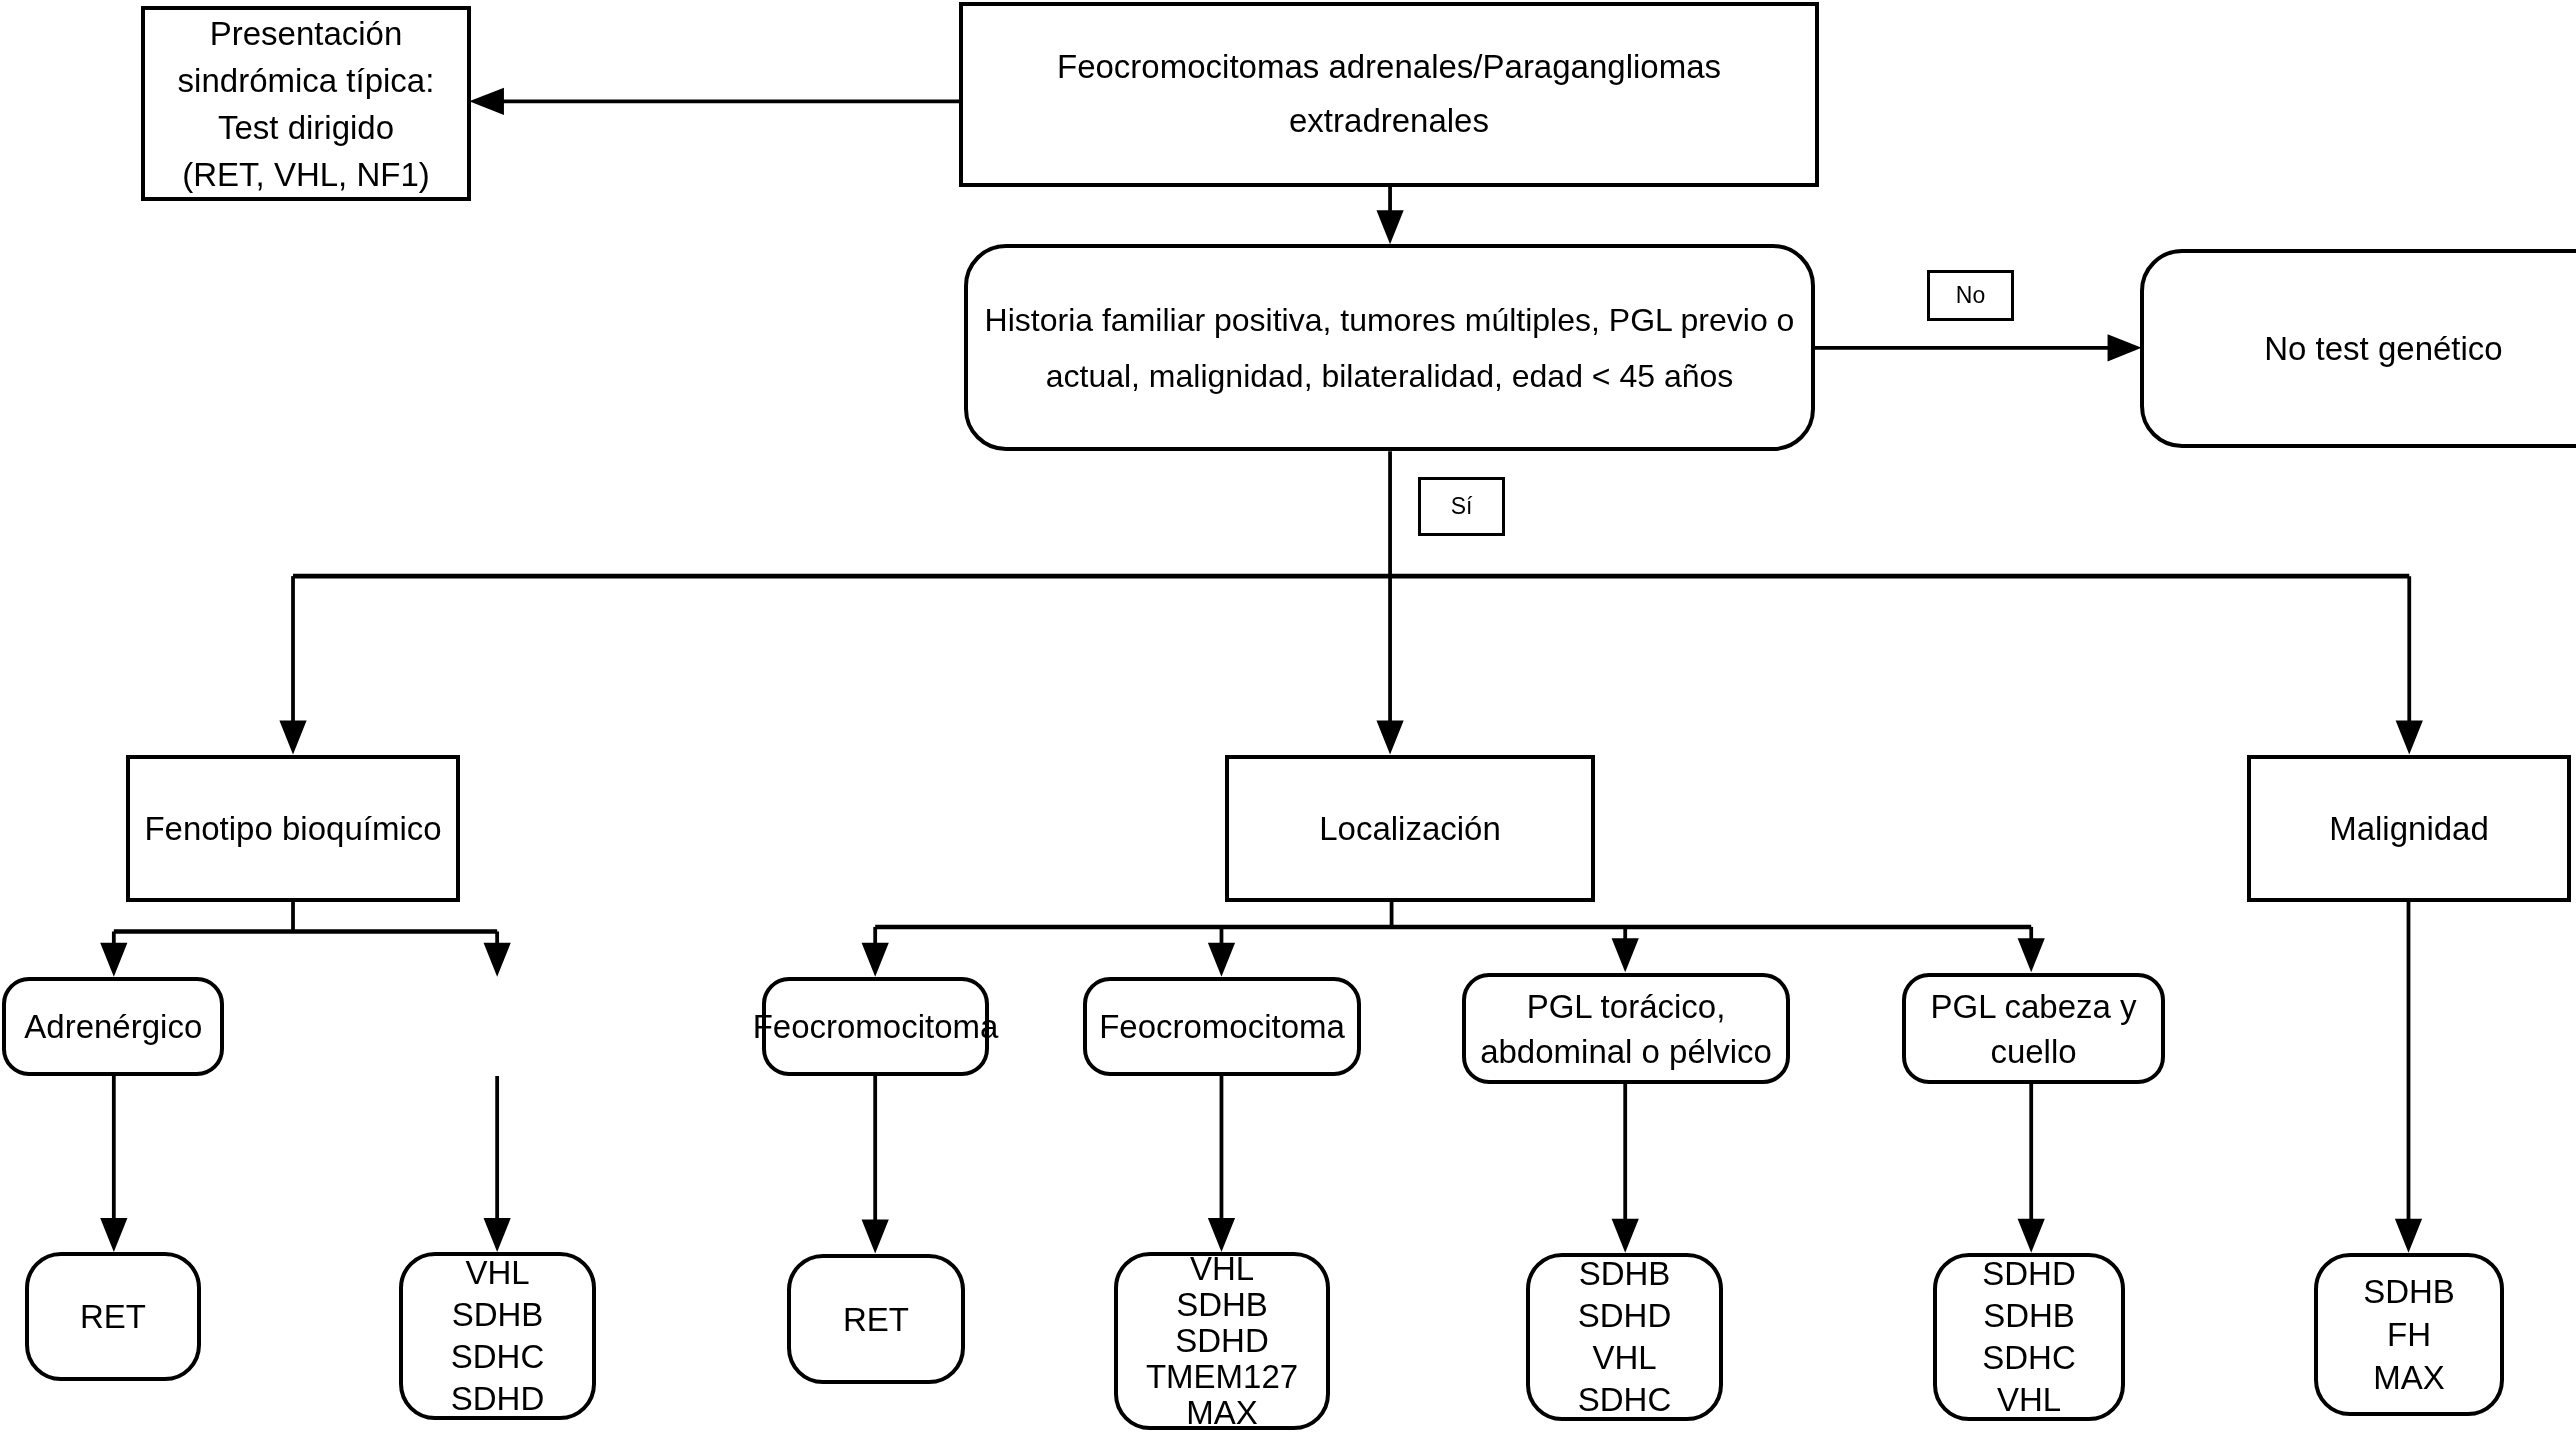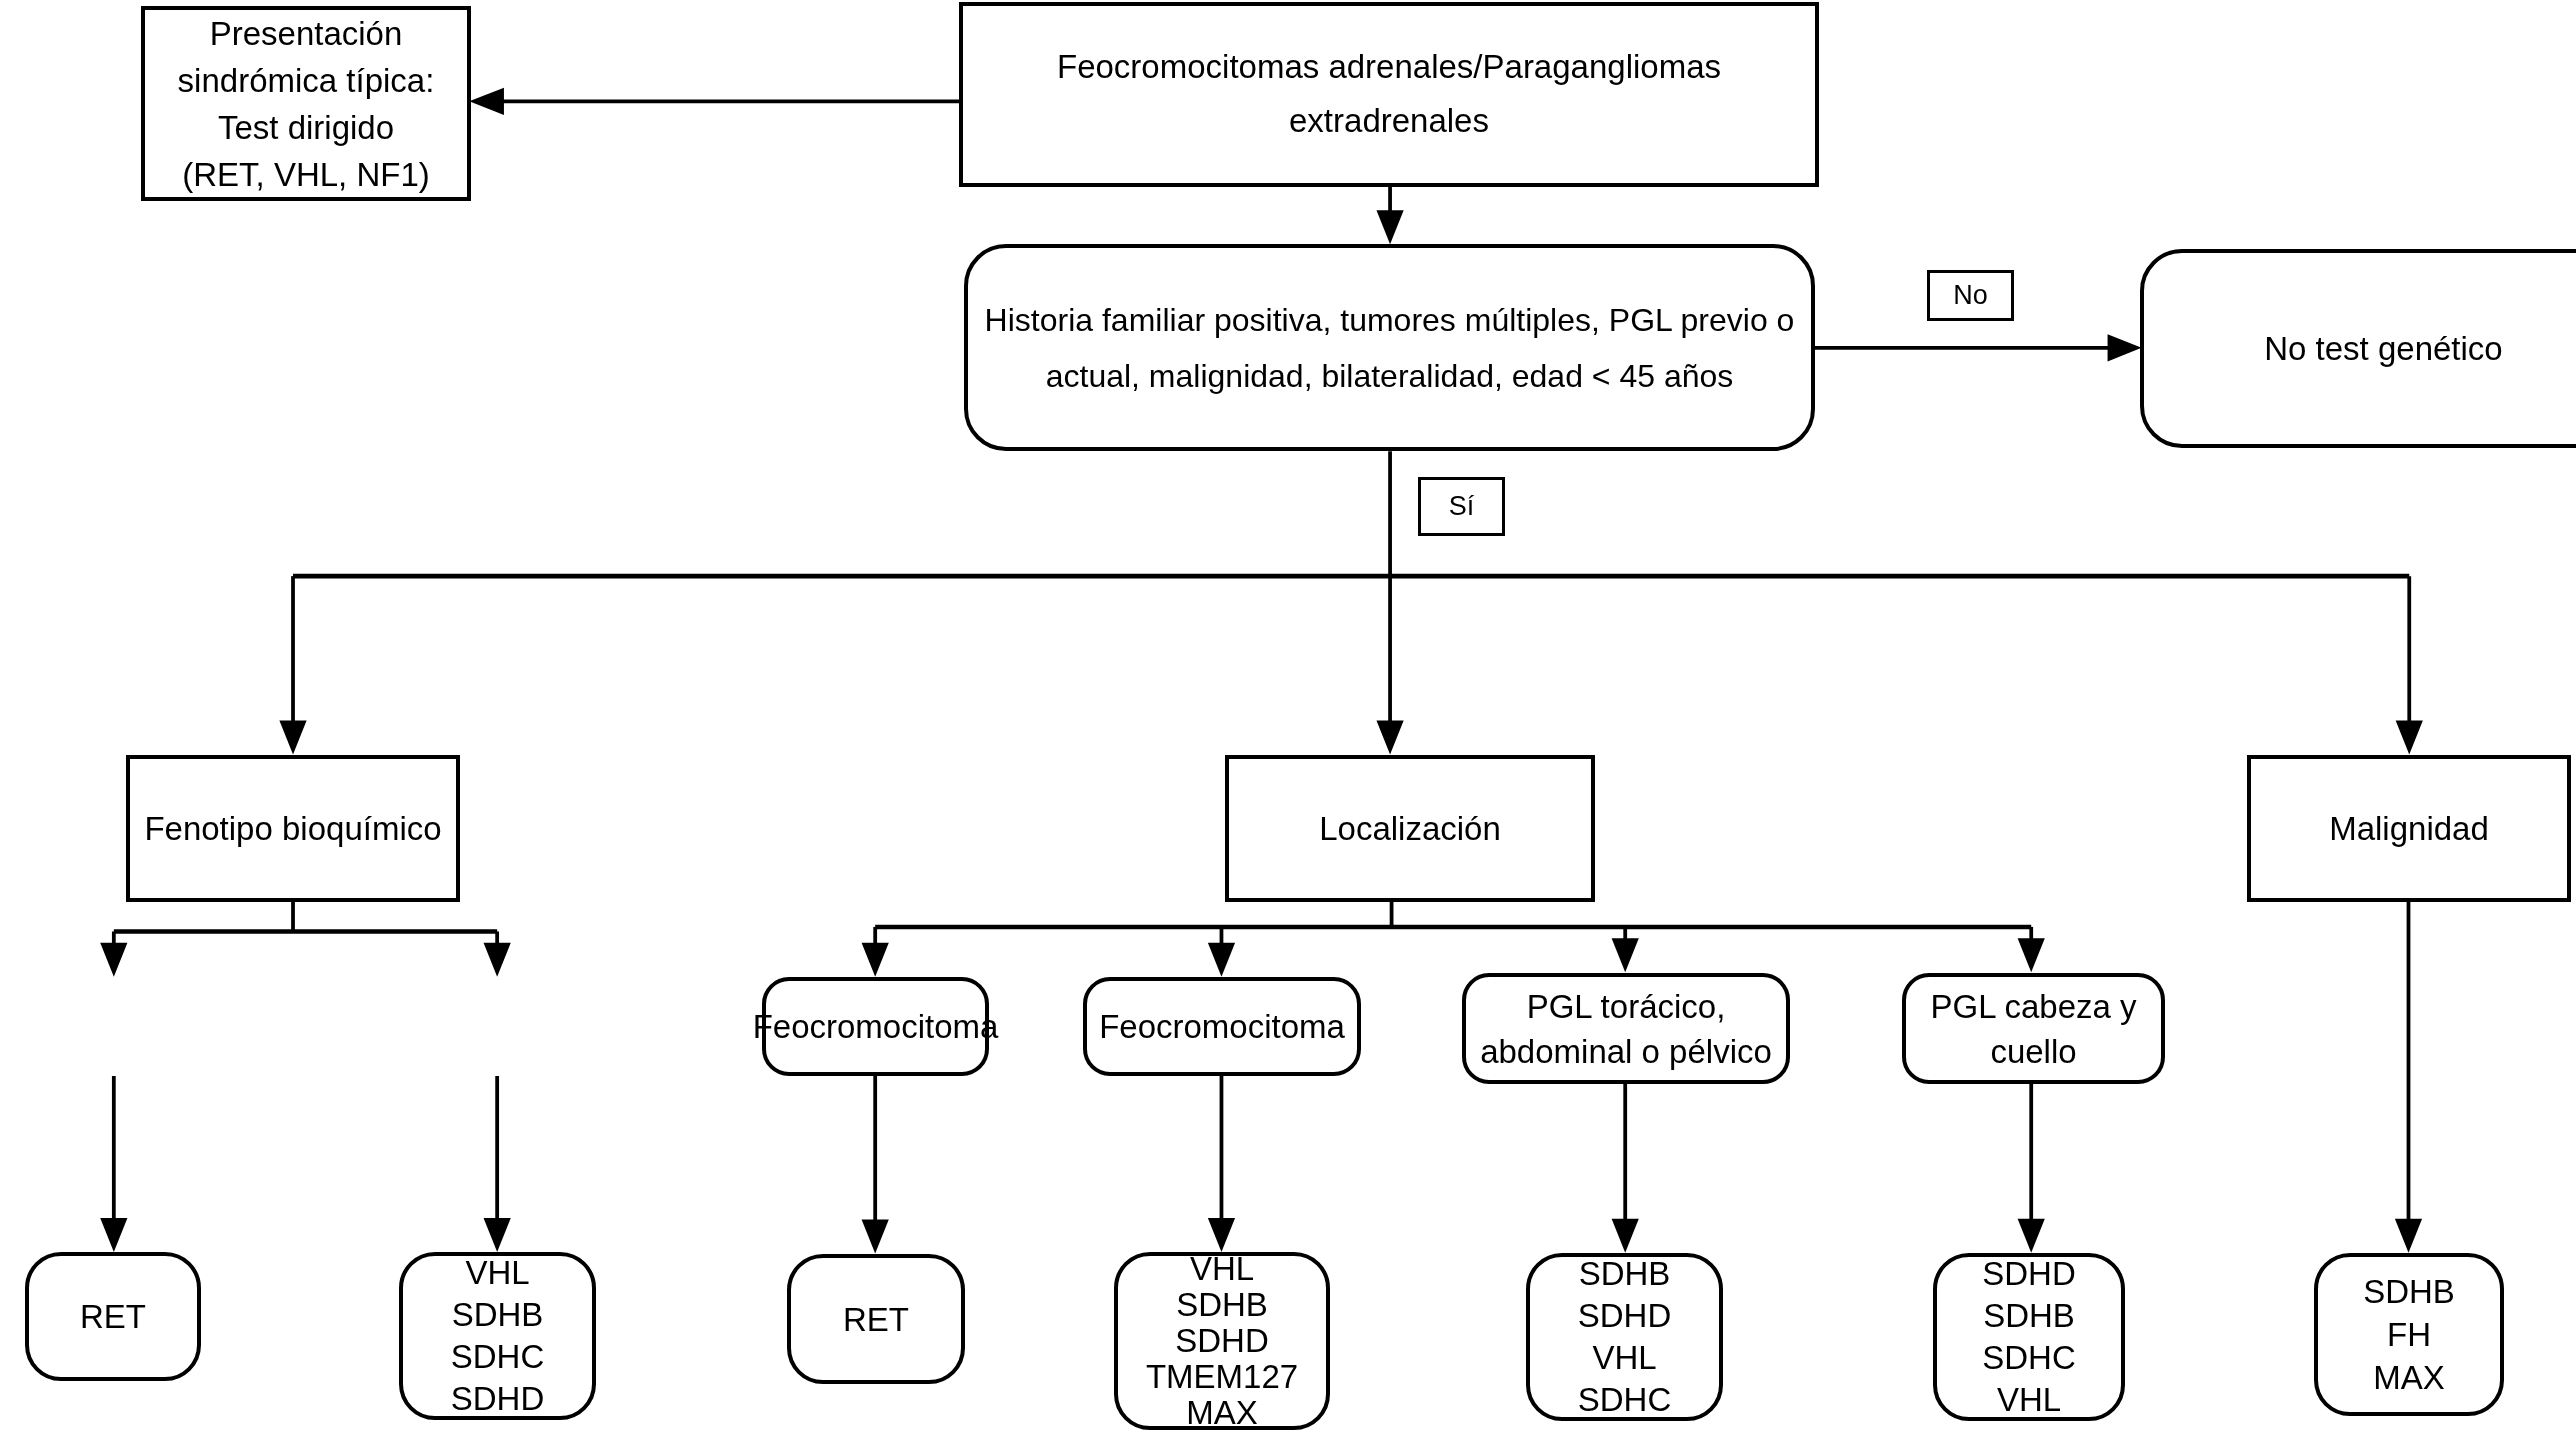--- a/index.html
+++ b/index.html
@@ -25,21 +25,21 @@
     font-size: 33px;
     line-height: 47px;
     color: #000000;
   }
   .rect   { border-radius: 0; }
   .round  { border-radius: 42px; }
   .round2 { border-radius: 27px; }
   .leaf   { border-radius: 36px; }
   .tag {
     border-width: 3px;
-    font-size: 27px;
+    font-size: 23px;
   }
   svg.wires {
     position: absolute;
     left: 0; top: 0;
     width: 2576px;
     height: 1432px;
   }
   svg.wires path   { stroke: #000000; stroke-width: 5px; fill: none; }
   svg.wires path.bar { stroke-width: 6px; }
   svg.wires polygon { fill: #000000; stroke: none; }
@@ -119,20 +119,21 @@
   <div class="node round" style="left:2140px; top:249px; width:487px; height:199px;">No test genético</div>
 
   <div class="node rect tag" style="left:1418px; top:477px; width:87px; height:59px;text-align:right;">Sí</div>
 
   <div class="node rect" style="left:126px; top:755px; width:334px; height:147px;">Fenotipo bioquímico</div>
 
   <div class="node rect" style="left:1225px; top:755px; width:370px; height:147px;">Localización</div>
 
   <div class="node rect" style="left:2247px; top:755px; width:324px; height:147px;">Malignidad</div>
 
+  <div class="node round2" style="left:2.3px; top:977px; width:222px; height:99px;">Adrenérgico</div>
 
 
   <div class="node round2" style="left:762px; top:977px; width:227px; height:99px;">Feocromocitoma</div>
 
   <div class="node round2" style="left:1083px; top:977px; width:278px; height:99px;">Feocromocitoma</div>
 
   <div class="node round2" style="left:1462px; top:973px; width:328px; height:111px; line-height:45px;">PGL torácico,
 abdominal o pélvico</div>
 
   <div class="node round2" style="left:1902px; top:973px; width:263px; height:111px; line-height:45px;">PGL cabeza y

